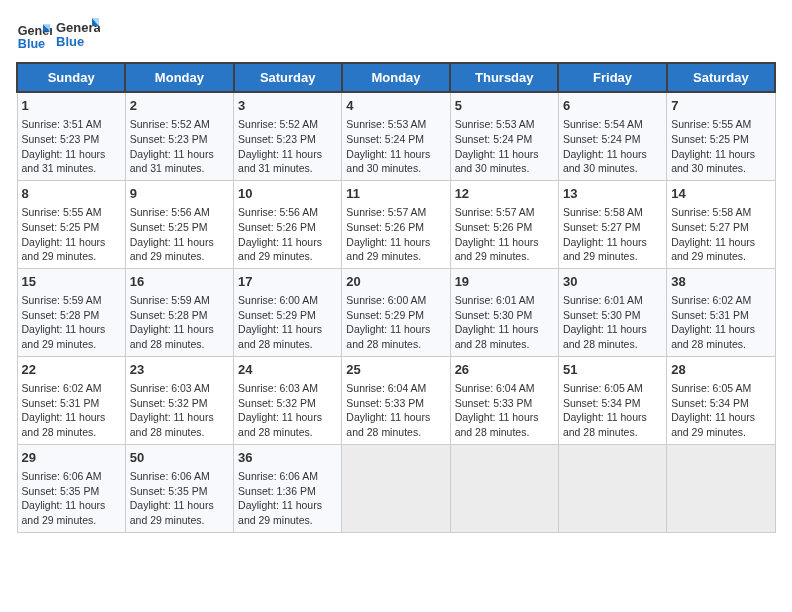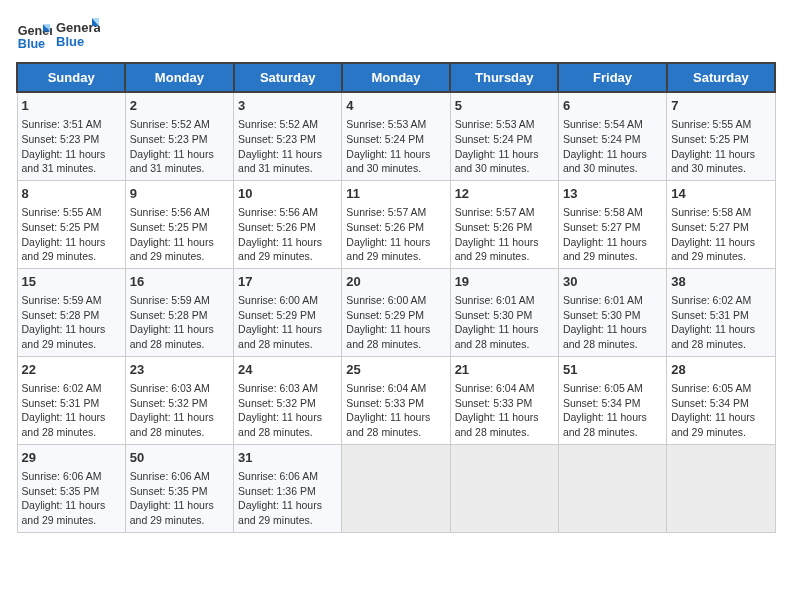--- a/index.html
+++ b/index.html
@@ -267,21 +267,21 @@
           <div>Sunset: 5:32 PM</div>
           <div>Daylight: 11 hours and 28 minutes.</div>
         </td>
         <td>
           <span class="day-number">25</span>
           <div>Sunrise: 6:04 AM</div>
           <div>Sunset: 5:33 PM</div>
           <div>Daylight: 11 hours and 28 minutes.</div>
         </td>
         <td>
-          <span class="day-number">21</span>
+          <span class="day-number">26</span>
           <div>Sunrise: 6:04 AM</div>
           <div>Sunset: 5:33 PM</div>
           <div>Daylight: 11 hours and 28 minutes.</div>
         </td>
         <td>
           <span class="day-number">51</span>
           <div>Sunrise: 6:05 AM</div>
           <div>Sunset: 5:34 PM</div>
           <div>Daylight: 11 hours and 28 minutes.</div>
         </td>
@@ -299,21 +299,21 @@
           <div>Sunset: 5:35 PM</div>
           <div>Daylight: 11 hours and 29 minutes.</div>
         </td>
         <td>
           <span class="day-number">50</span>
           <div>Sunrise: 6:06 AM</div>
           <div>Sunset: 5:35 PM</div>
           <div>Daylight: 11 hours and 29 minutes.</div>
         </td>
         <td>
-          <span class="day-number">31</span>
+          <span class="day-number">36</span>
           <div>Sunrise: 6:06 AM</div>
           <div>Sunset: 1:36 PM</div>
           <div>Daylight: 11 hours and 29 minutes.</div>
         </td>
         <td class="empty"></td>
         <td class="empty"></td>
         <td class="empty"></td>
         <td class="empty"></td>
       </tr>
     </tbody>

